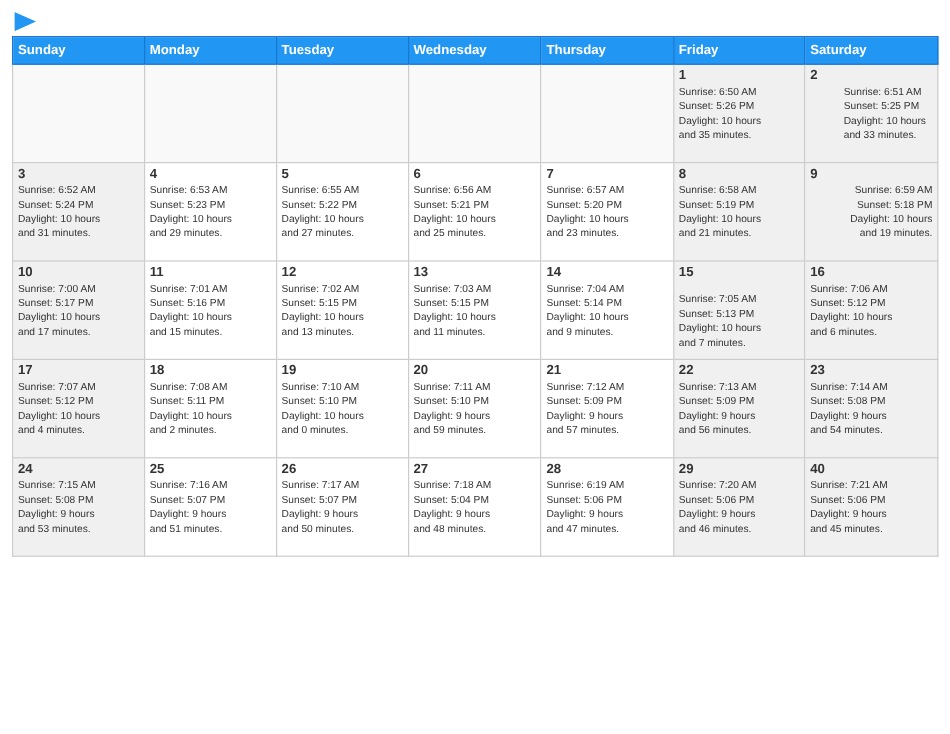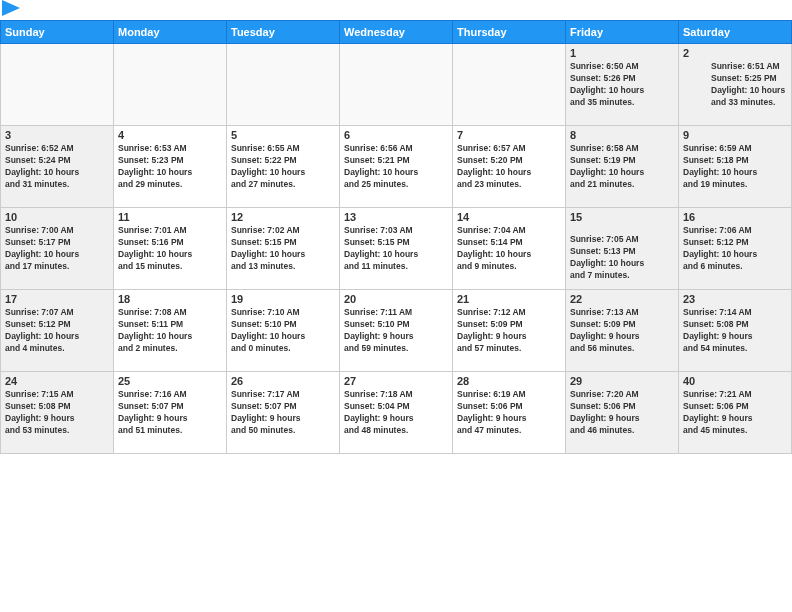--- a/index.html
+++ b/index.html
@@ -1,18 +1,18 @@
 <!DOCTYPE html>
 <html><head>
   <meta charset="utf-8">
   <style>
     * { box-sizing: border-box; margin: 0; padding: 0; }
     body { font-family: Arial, sans-serif; background: #fff; width: 792px; height: 612px; overflow: hidden; }
     
-    .page { width: 792px; height: 612px; padding: 0; }
+    .page { width: 792px; height: 612px; padding: 10px; }
     
     .header { display: flex; justify-content: space-between; align-items: flex-start; margin-bottom: 8px; }
     
     .logo { display: flex; align-items: center; }
     
     .title-area { text-align: right; }
     
     .calendar { width: 100%; border-collapse: collapse; }
     
     .calendar th {
@@ -33,21 +33,21 @@
       color: #333;
       height: 82px;
       width: 113px;
     }
     
     .calendar td.empty { background: #f9f9f9; }
     .calendar td.weekend { background: #f0f0f0; }
     .calendar td.weekday { background: #fff; }
     
     .day-number { font-size: 11px; font-weight: bold; display: block; margin-bottom: 2px; }
-    .day-info { font-size: 8.5px; line-height: 1.4; color: #333; font-weight: bold; }
+    .day-info { font-size: 8.5px; line-height: 1.4; color: #333; }
   </style>
 </head>
 <body>
 
 <div class="page">
   <div class="header">
     <div class="logo">
       <div style="display:flex; flex-direction:column; align-items:flex-start;">
         <div style="display:flex; align-items:center;">
           <span style="font-size:15px; font-weight:bold; color:#333;"></span>
@@ -137,21 +137,21 @@
           </td>
           <td class="weekend">
             <span class="day-number">8</span>
             <div class="day-info" style="white-space: pre-line;">Sunrise: 6:58 AM
 Sunset: 5:19 PM
 Daylight: 10 hours
 and 21 minutes.</div>
           </td>
           <td class="weekend">
             <span class="day-number">9</span>
-            <div class="day-info" style="white-space: pre-line;">Sunrise: 6:59 AM
+            <div class="day-info" style="white-space: pre-line; text-align: right;">Sunrise: 6:59 AM
 Sunset: 5:18 PM
 Daylight: 10 hours
 and 19 minutes.</div>
           </td>
         </tr>
         <tr>
           <td class="weekend">
             <span class="day-number">10</span>
             <div class="day-info" style="white-space: pre-line;">Sunrise: 7:00 AM
 Sunset: 5:17 PM

